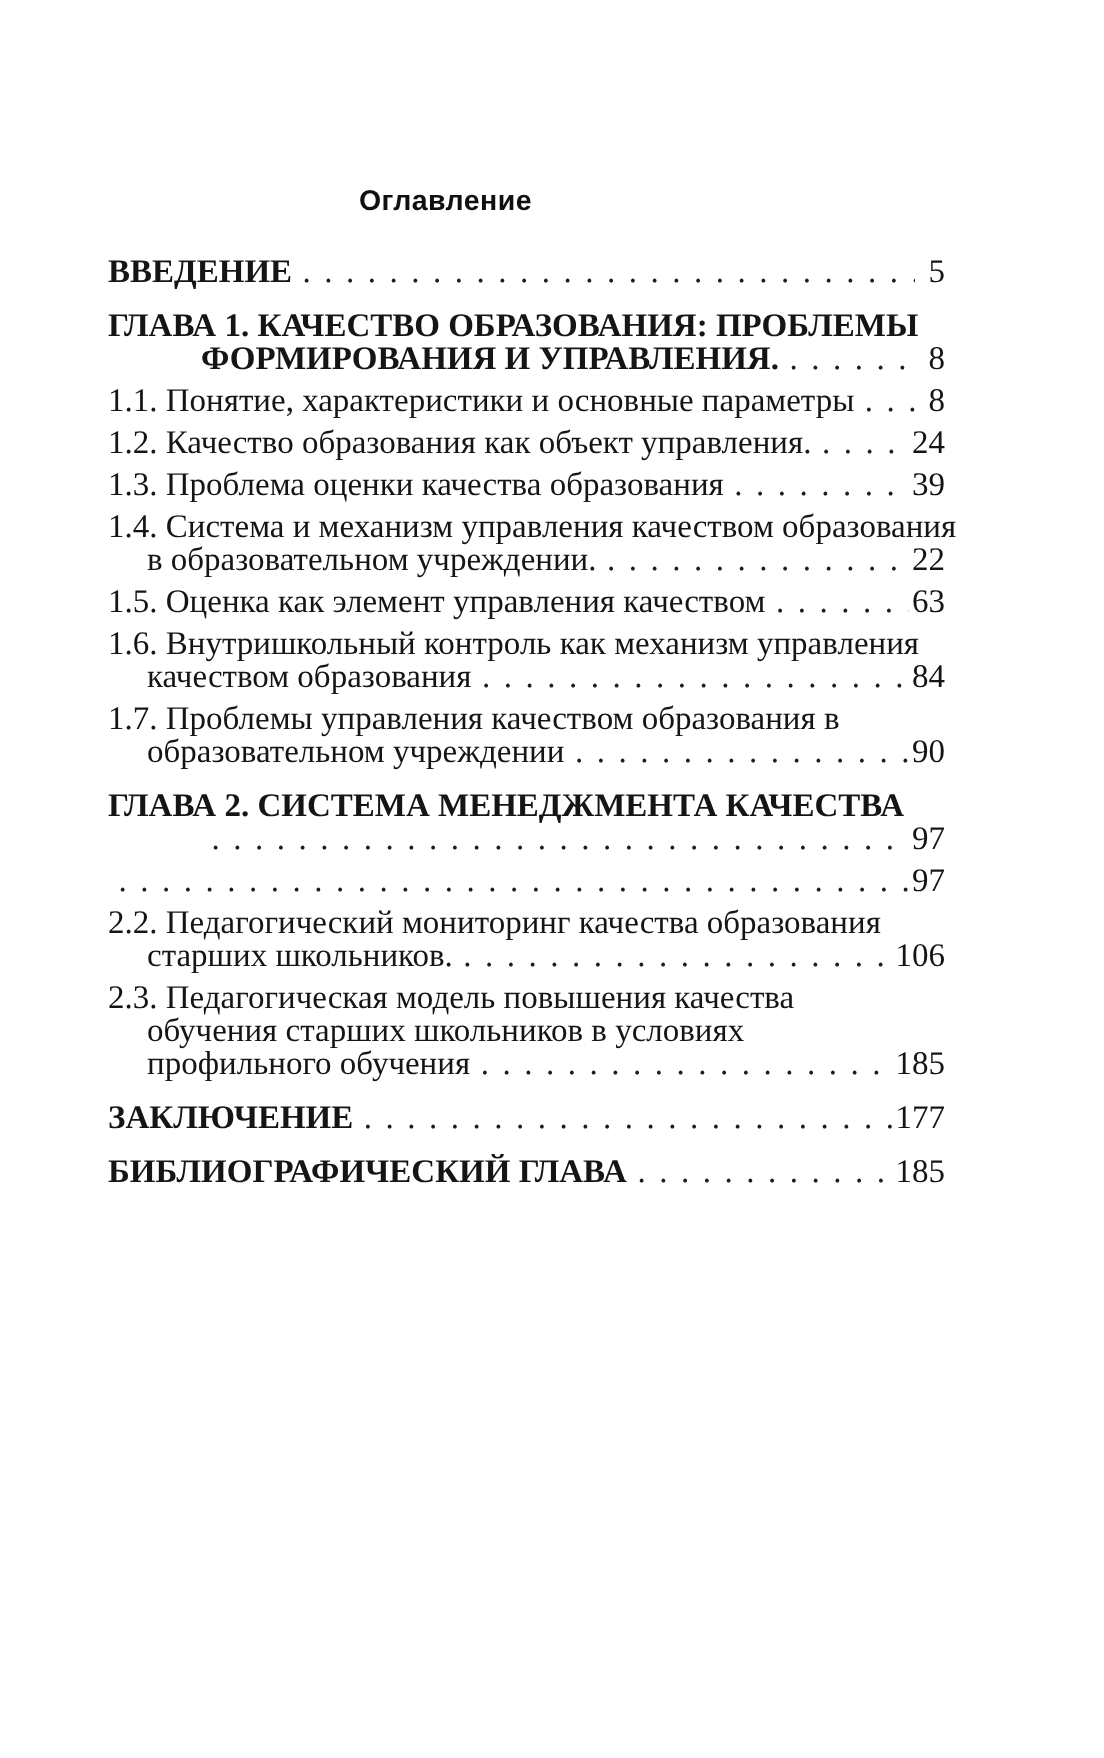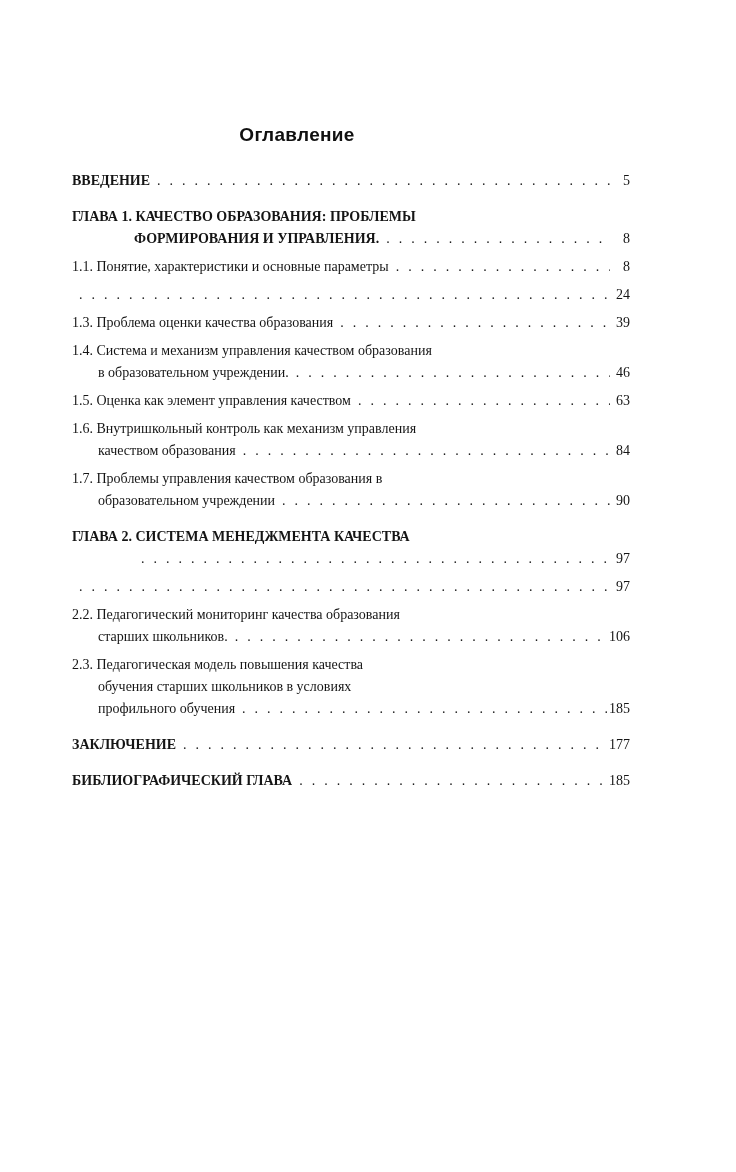--- a/index.html
+++ b/index.html
@@ -30,21 +30,21 @@
     color: #101010;
     letter-spacing: 0.3px;
   }
   .entries {
     position: absolute;
     top: 170px;
     left: 72px;
     width: 558px;
   }
   .entry {
-    font-size: 14px;
+    font-size: 22px;
     line-height: 22px;
     margin-bottom: 6px;
   }
   .entry.bold { font-weight: 700; }
   .entry.spaced { margin-top: 14px; }
   .line { white-space: nowrap; }
   .line.cont { margin-left: 26px; }
   .entry.bold .line.cont { margin-left: 62px; }
   .line.last { display: flex; align-items: baseline; }
   .txt { flex: 0 0 auto; }
@@ -89,37 +89,38 @@
       </div>
       <div class="entry">
         <div class="line last">
           <span class="txt">1.1. Понятие, характеристики и основные параметры</span>
           <span class="leader">..........................................................................................</span>
           <span class="pagenum">8</span>
         </div>
       </div>
       <div class="entry">
         <div class="line last">
+          <span class="txt">1.2. Качество образования как объект управления.</span>
           <span class="leader">..........................................................................................</span>
           <span class="pagenum">24</span>
         </div>
       </div>
       <div class="entry">
         <div class="line last">
           <span class="txt">1.3. Проблема оценки качества образования</span>
           <span class="leader">..........................................................................................</span>
           <span class="pagenum">39</span>
         </div>
       </div>
       <div class="entry">
         <div class="line">1.4. Система и механизм управления качеством образования</div>
         <div class="line cont last">
           <span class="txt">в образовательном учреждении.</span>
           <span class="leader">..........................................................................................</span>
-          <span class="pagenum">46</span>
+          <span class="pagenum">22</span>
         </div>
       </div>
       <div class="entry">
         <div class="line last">
           <span class="txt">1.5. Оценка как элемент управления качеством</span>
           <span class="leader">..........................................................................................</span>
           <span class="pagenum">63</span>
         </div>
       </div>
       <div class="entry">

